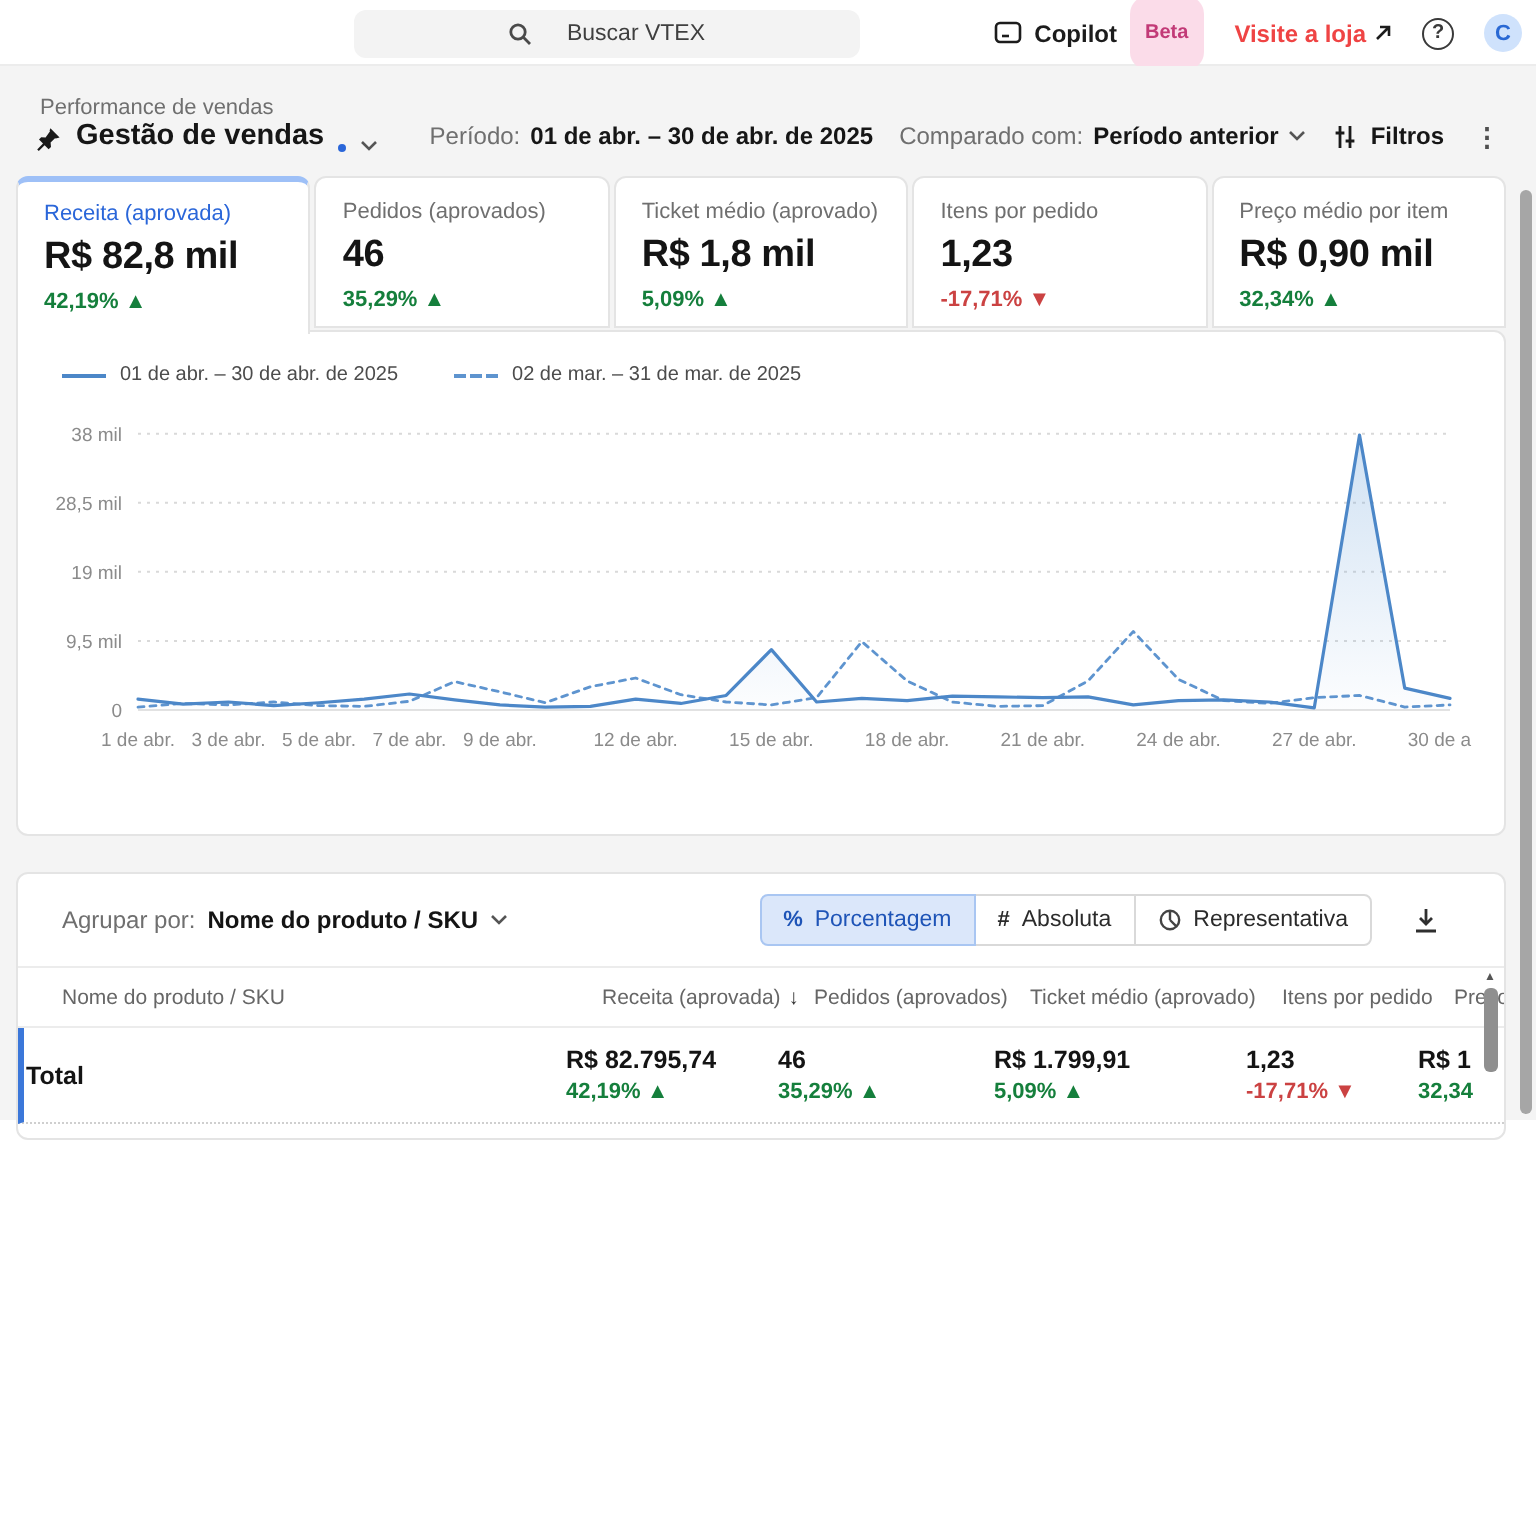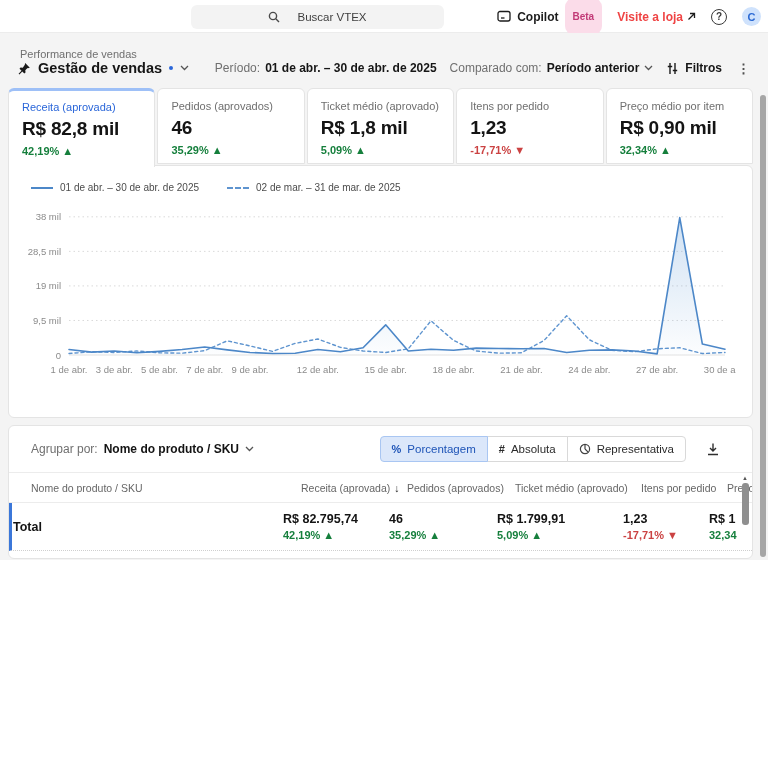--- a/index.html
+++ b/index.html
@@ -1,36 +1,36 @@
 <!DOCTYPE html>
 <html><head>
 <meta charset="utf-8">
 <style>
   html,body{margin:0;padding:0;background:#fff;}
   *{box-sizing:border-box;}
   .screen{width:768px;height:768px;position:relative;overflow:hidden;background:#fff;
           font-family:"Liberation Sans",sans-serif;-webkit-font-smoothing:antialiased;}
   
   .topbar{height:33px;background:#fff;border-bottom:1px solid #ececec;position:relative;}
-  .search{position:absolute;left:191px;top:5px;width:253px;height:24px;background:#f3f3f3;
+  .search{position:absolute;left:177px;top:5px;width:253px;height:24px;background:#f3f3f3;
           border-radius:6px;display:flex;align-items:center;justify-content:center;gap:17px;
           font-size:11.5px;color:#3f3f3f;cursor:pointer;}
   .topbar-right{position:absolute;right:7px;top:0;height:33px;display:flex;align-items:center;gap:15px;}
   .copilot{display:flex;align-items:center;gap:6px;font-size:12px;font-weight:700;color:#1c1c1c;cursor:pointer;}
   .beta{background:#fbdce9;color:#c23a77;font-size:10px;font-weight:700;padding:13px 8px;border-radius:9px;}
   .visit{display:flex;align-items:center;gap:4px;font-size:12px;font-weight:700;color:#ef4444;cursor:pointer;}
   .help{width:16px;height:16px;border:1.4px solid #3a3a3a;border-radius:50%;font-size:10px;font-weight:700;
         color:#3a3a3a;display:flex;align-items:center;justify-content:center;cursor:pointer;}
   .avatar{width:19px;height:19px;border-radius:50%;background:#cfe2fc;color:#2a69d4;font-size:11px;
           font-weight:700;display:flex;align-items:center;justify-content:center;cursor:pointer;}
   
   .content{background:#f4f4f4;height:527px;padding:13px 0 0 8px;position:relative;}
   .breadcrumb{font-size:11px;color:#6f6f6f;margin:2px 0 0 12px;}
   .title-row{display:flex;justify-content:space-between;align-items:center;margin:0 16px 12px 10px;}
-  .title{display:flex;align-items:center;gap:7px;font-size:14.5px;font-weight:700;color:#161616;}
+  .title{display:flex;align-items:flex-end;gap:7px;font-size:14.5px;font-weight:700;color:#161616;}
   .blue-dot{width:4px;height:4px;border-radius:50%;background:#2a66d9;display:inline-block;}
   .controls{display:flex;align-items:center;gap:13px;font-size:12px;color:#6f6f6f;}
   .controls .val{color:#161616;font-weight:700;}
   .pair{display:flex;align-items:center;gap:5px;}
   .filters{display:flex;align-items:center;gap:6px;font-size:12px;font-weight:700;color:#161616;cursor:pointer;}
   .kebab{color:#4f4f4f;font-size:13px;font-weight:700;cursor:pointer;padding:0 2px;}
   
   .kpi-row{display:flex;gap:2px;width:745px;}
   .kpi{flex:1;height:76px;background:#fff;border:1px solid #e4e4e4;border-radius:6px 6px 0 0;
        padding:11px 13px;cursor:pointer;}
@@ -41,21 +41,21 @@
   .delta{font-size:11px;font-weight:700;color:#157f3c;margin-top:5px;white-space:nowrap;}
   .delta.neg{color:#cb4242;}
   
   .chart-card{width:745px;height:253px;background:#fff;border:1px solid #e4e4e4;
               border-radius:0 6px 6px 6px;margin-top:-2px;padding:14px 16px 6px;position:relative;z-index:1;}
   .legend{display:flex;align-items:center;gap:28px;font-size:10px;color:#4c4c4c;margin:2px 0 10px 6px;}
   .legend-item{display:flex;align-items:center;gap:7px;}
   .swatch{width:22px;height:0;border-top:2.5px solid #4c87c8;display:inline-block;}
   .swatch.dashed{border-top:2px dashed #5e94cf;}
   
-  .table-card{width:745px;background:#fff;border:1px solid #e4e4e4;border-radius:6px;margin-top:7px;
+  .table-card{width:745px;background:#fff;border:1px solid #e4e4e4;border-radius:6px;margin-top:18px;
               position:relative;height:134px;overflow:hidden;}
   .toolbar{height:46px;display:flex;align-items:center;justify-content:space-between;padding:0 12px 0 22px;}
   .groupby{display:flex;align-items:center;gap:6px;font-size:12px;color:#6f6f6f;cursor:pointer;}
   .groupby .val{color:#141414;font-weight:700;}
   .view-area{display:flex;align-items:center;gap:18px;}
   .segmented{display:flex;}
   .seg-btn{font-size:11.5px;padding:6px 11px;border:1px solid #d9d9d9;background:#fff;color:#2b2b2b;
            display:flex;align-items:center;gap:6px;margin-left:-1px;cursor:pointer;white-space:nowrap;}
   .seg-btn:first-child{border-radius:4px 0 0 4px;margin-left:0;}
   .seg-btn:last-child{border-radius:0 4px 4px 0;text-align:right;}

